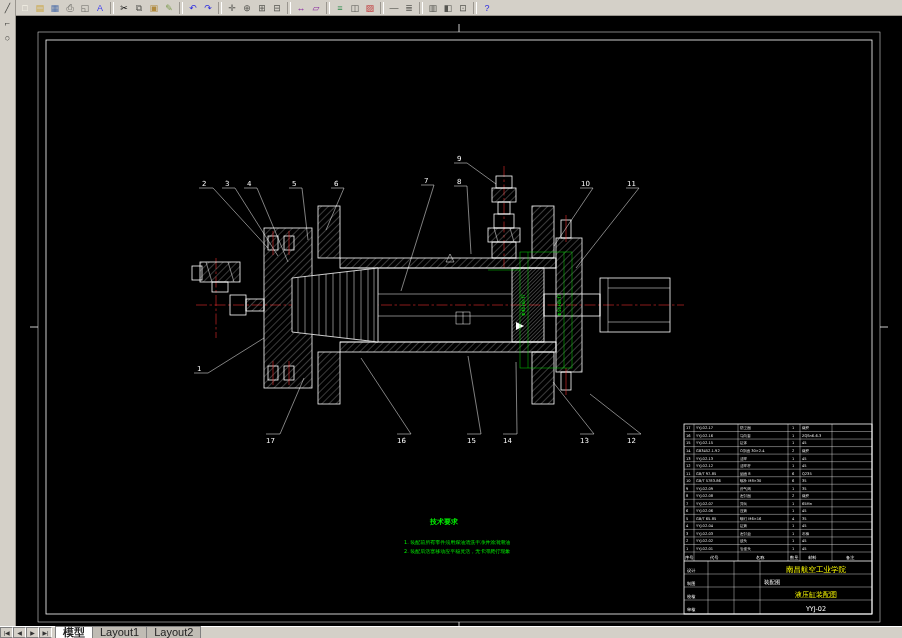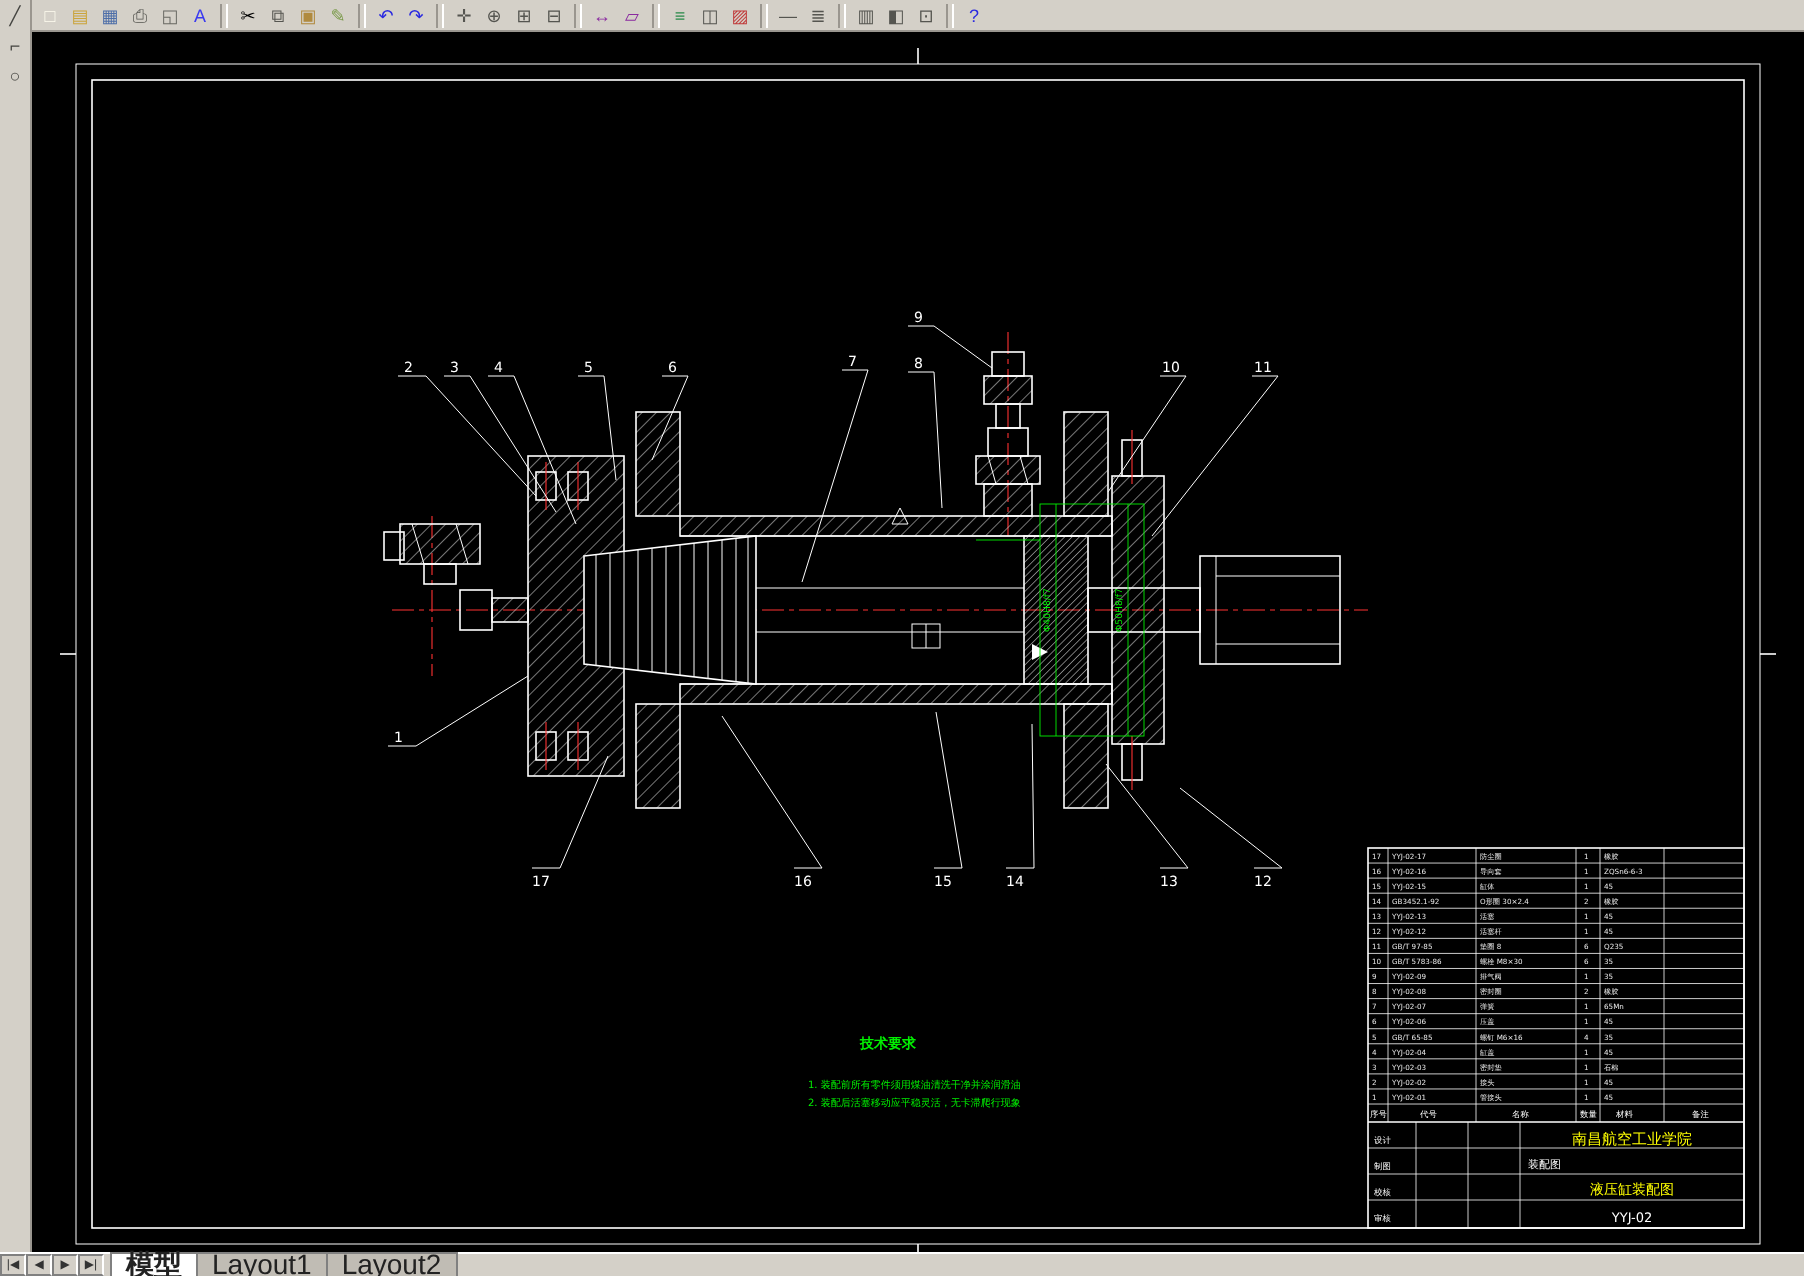--- a/index.html
+++ b/index.html
@@ -17,21 +17,21 @@
   .canvas{position:absolute;left:16px;top:16px;right:0;bottom:12px;background:#000}
   .canvas svg{width:100%;height:100%;display:block}
 
   .tabbar{position:absolute;left:0;right:0;bottom:0;height:12px;background:#d4d0c8;
     border-top:1px solid #fff;display:flex;align-items:flex-end;font-size:9px}
   .tabnav{display:flex;align-items:center;height:12px}
   .navbtn{width:13px;height:11px;font-size:6px;line-height:10px;text-align:center;background:#d4d0c8;
     border:1px solid #808080;border-right-color:#fff;color:#333;margin-right:0}
   .tabs{display:flex;align-items:flex-end;margin-left:3px}
   .tab{padding:0 7px;height:12px;line-height:11px;background:#c0bcb4;border:1px solid #808080;border-bottom:none;
-    margin-right:-1px;color:#222;font-size:14px}
+    margin-right:-1px;color:#222;font-size:11px}
   .tab.active{background:#ffffff;font-weight:bold;position:relative;z-index:2}
 
   
   .ol{stroke:#ffffff;fill:none;stroke-width:0.8}
   .olh{stroke:#ffffff;fill:url(#h);stroke-width:0.8}
   .olh2{stroke:#ffffff;fill:url(#h2);stroke-width:0.8}
   .thin{stroke:#ffffff;stroke-width:0.5;fill:none}
   .leader{stroke:#ffffff;stroke-width:0.5;fill:none}
   .redl{stroke:#ff3232;stroke-width:0.55;fill:none}
   .cdash{stroke-dasharray:11 2.5 2.5 2.5}

